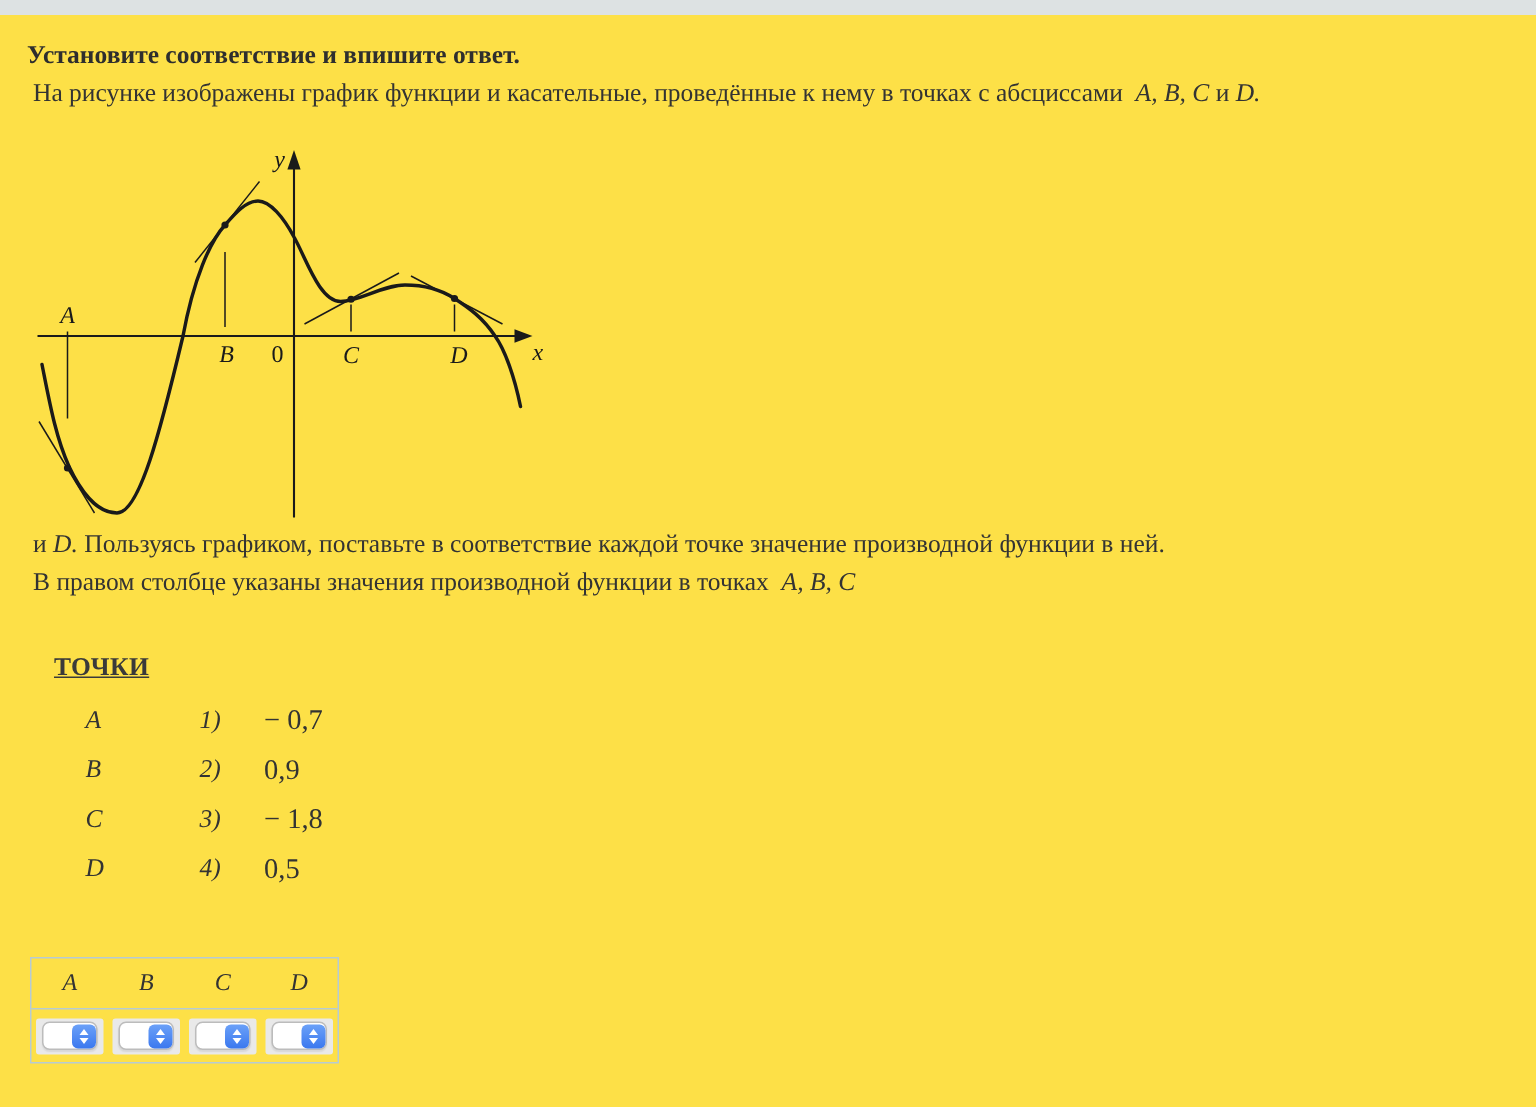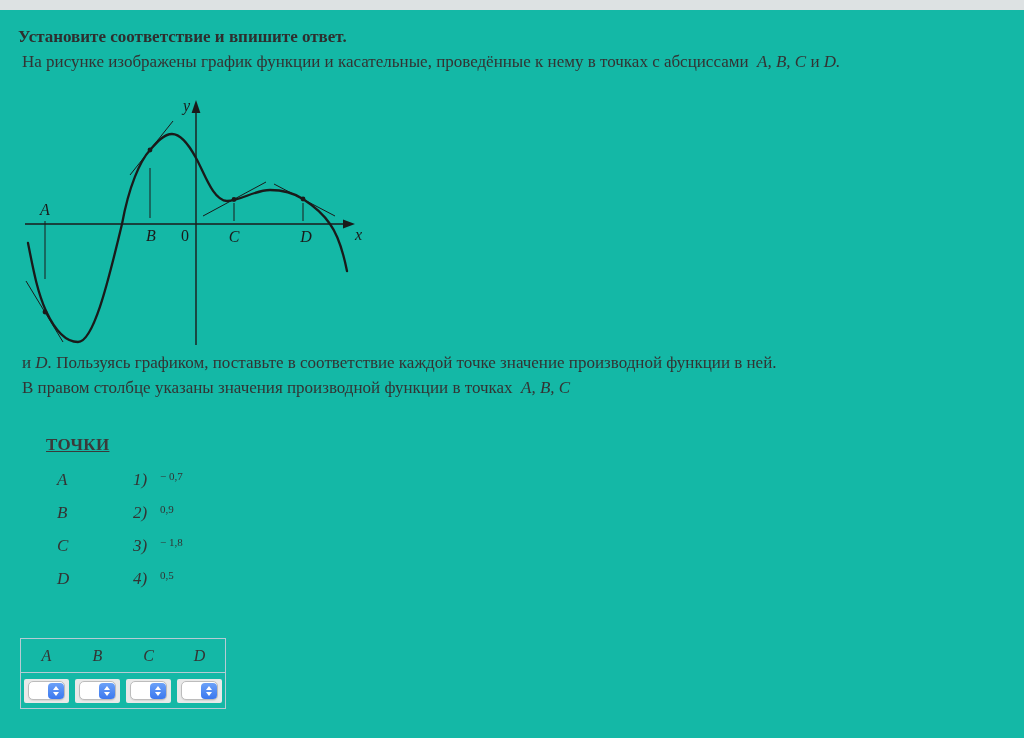--- a/index.html
+++ b/index.html
@@ -1,20 +1,20 @@
 <!DOCTYPE html>
 <html><head>
 <meta charset="utf-8">
 <style>
   html, body { margin: 0; padding: 0; background: #ffffff; }
   #screen {
     position: relative;
     width: 1024px;
     height: 738px;
-    background: #14b8a6;
+    background: #fde047;
     overflow: hidden;
     font-family: "Liberation Serif", "DejaVu Serif", serif;
     color: #333333;
   }
   .topbar {
     position: absolute; left: 0; top: 0;
     width: 1024px; height: 10px;
     background: #dde2e3;
   }
   .title {
@@ -32,26 +32,26 @@
     position: absolute; left: 22px; top: 350px;
     font-size: 17px; line-height: 25px; white-space: nowrap;
   }
   .match-header {
     position: absolute; top: 435px;
     font-size: 17px; font-weight: bold;
     text-decoration: underline;
     letter-spacing: 0.3px;
     white-space: nowrap; color: #3a3a3a;
   }
-  .mh-points { left: 46px; text-align: center; }
+  .mh-points { left: 36px; text-align: center; }
   .mh-values { left: 127px; }
   .match-row { position: absolute; left: 0; height: 22px; width: 400px; }
   .match-row .pt  { position: absolute; left: 57px;  font-size: 17px; font-style: italic; }
   .match-row .num { position: absolute; left: 133px; font-size: 17px; font-style: italic; }
-  .match-row .val { position: absolute; left: 160px; font-size: 11px; }
+  .match-row .val { position: absolute; left: 176px; font-size: 19px; }
   .footer-text {
     position: absolute; left: 20px; top: 603px;
     font-size: 17px; white-space: nowrap;
   }
   .answer-table {
     position: absolute; left: 20px; top: 638px;
     width: 206px; height: 71px;
     border: 1px solid #b6cbd4;
     box-sizing: border-box;
     display: flex; flex-direction: column;

